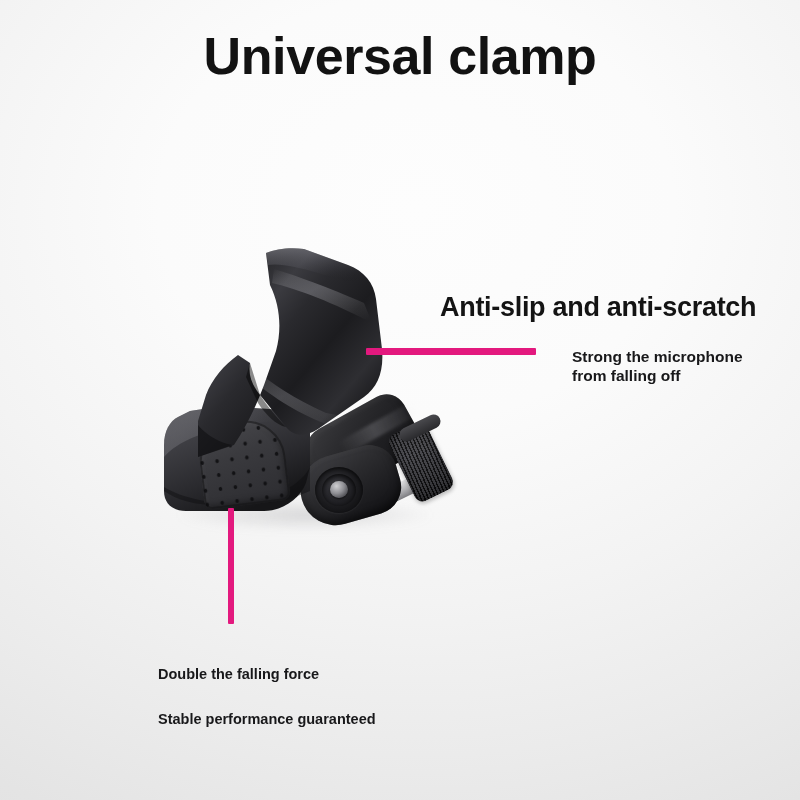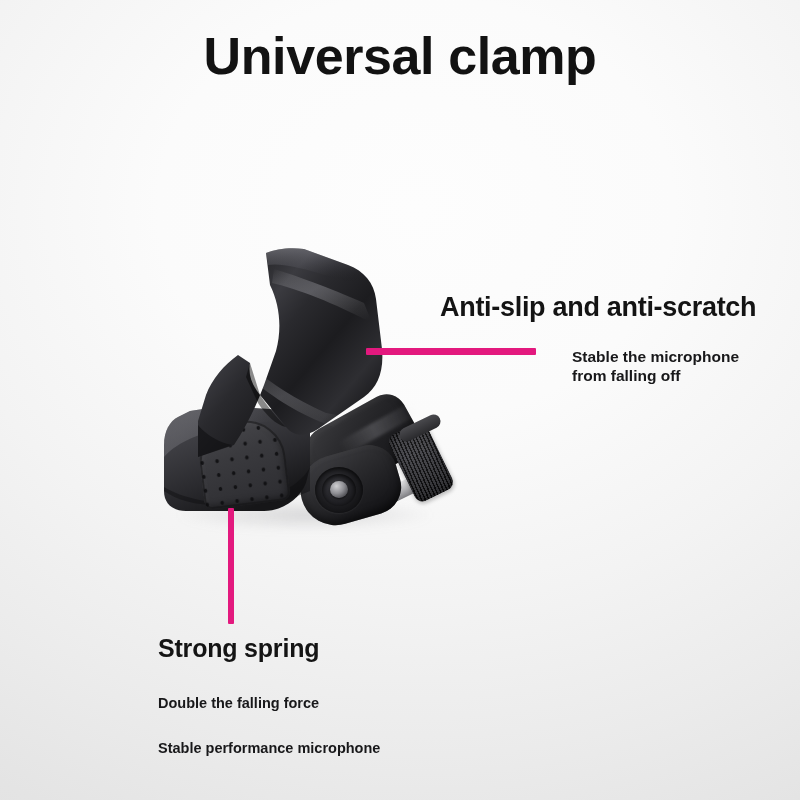--- a/index.html
+++ b/index.html
@@ -373,24 +373,23 @@
       </svg>
     </div>
   </div>
 
   <div class="leader-h"></div>
   <div class="leader-v"></div>
 
   <div class="anno-right">
     <div class="head">Anti-slip and anti-scratch</div>
     <div class="sub-wrap">
-      <div class="sub" style="white-space: pre-line;">Stable the microphone
+      <div class="sub" style="white-space: pre-line;">Strong the microphone
 from falling off</div>
     </div>
   </div>
 
   <div class="anno-left">
-    <div class="head">Strong spring</div>
     <div class="sub first">Double the falling force</div>
-    <div class="sub second">Stable performance microphone</div>
+    <div class="sub second">Stable performance guaranteed</div>
   </div>
 
 </div>
 
 </body></html>

